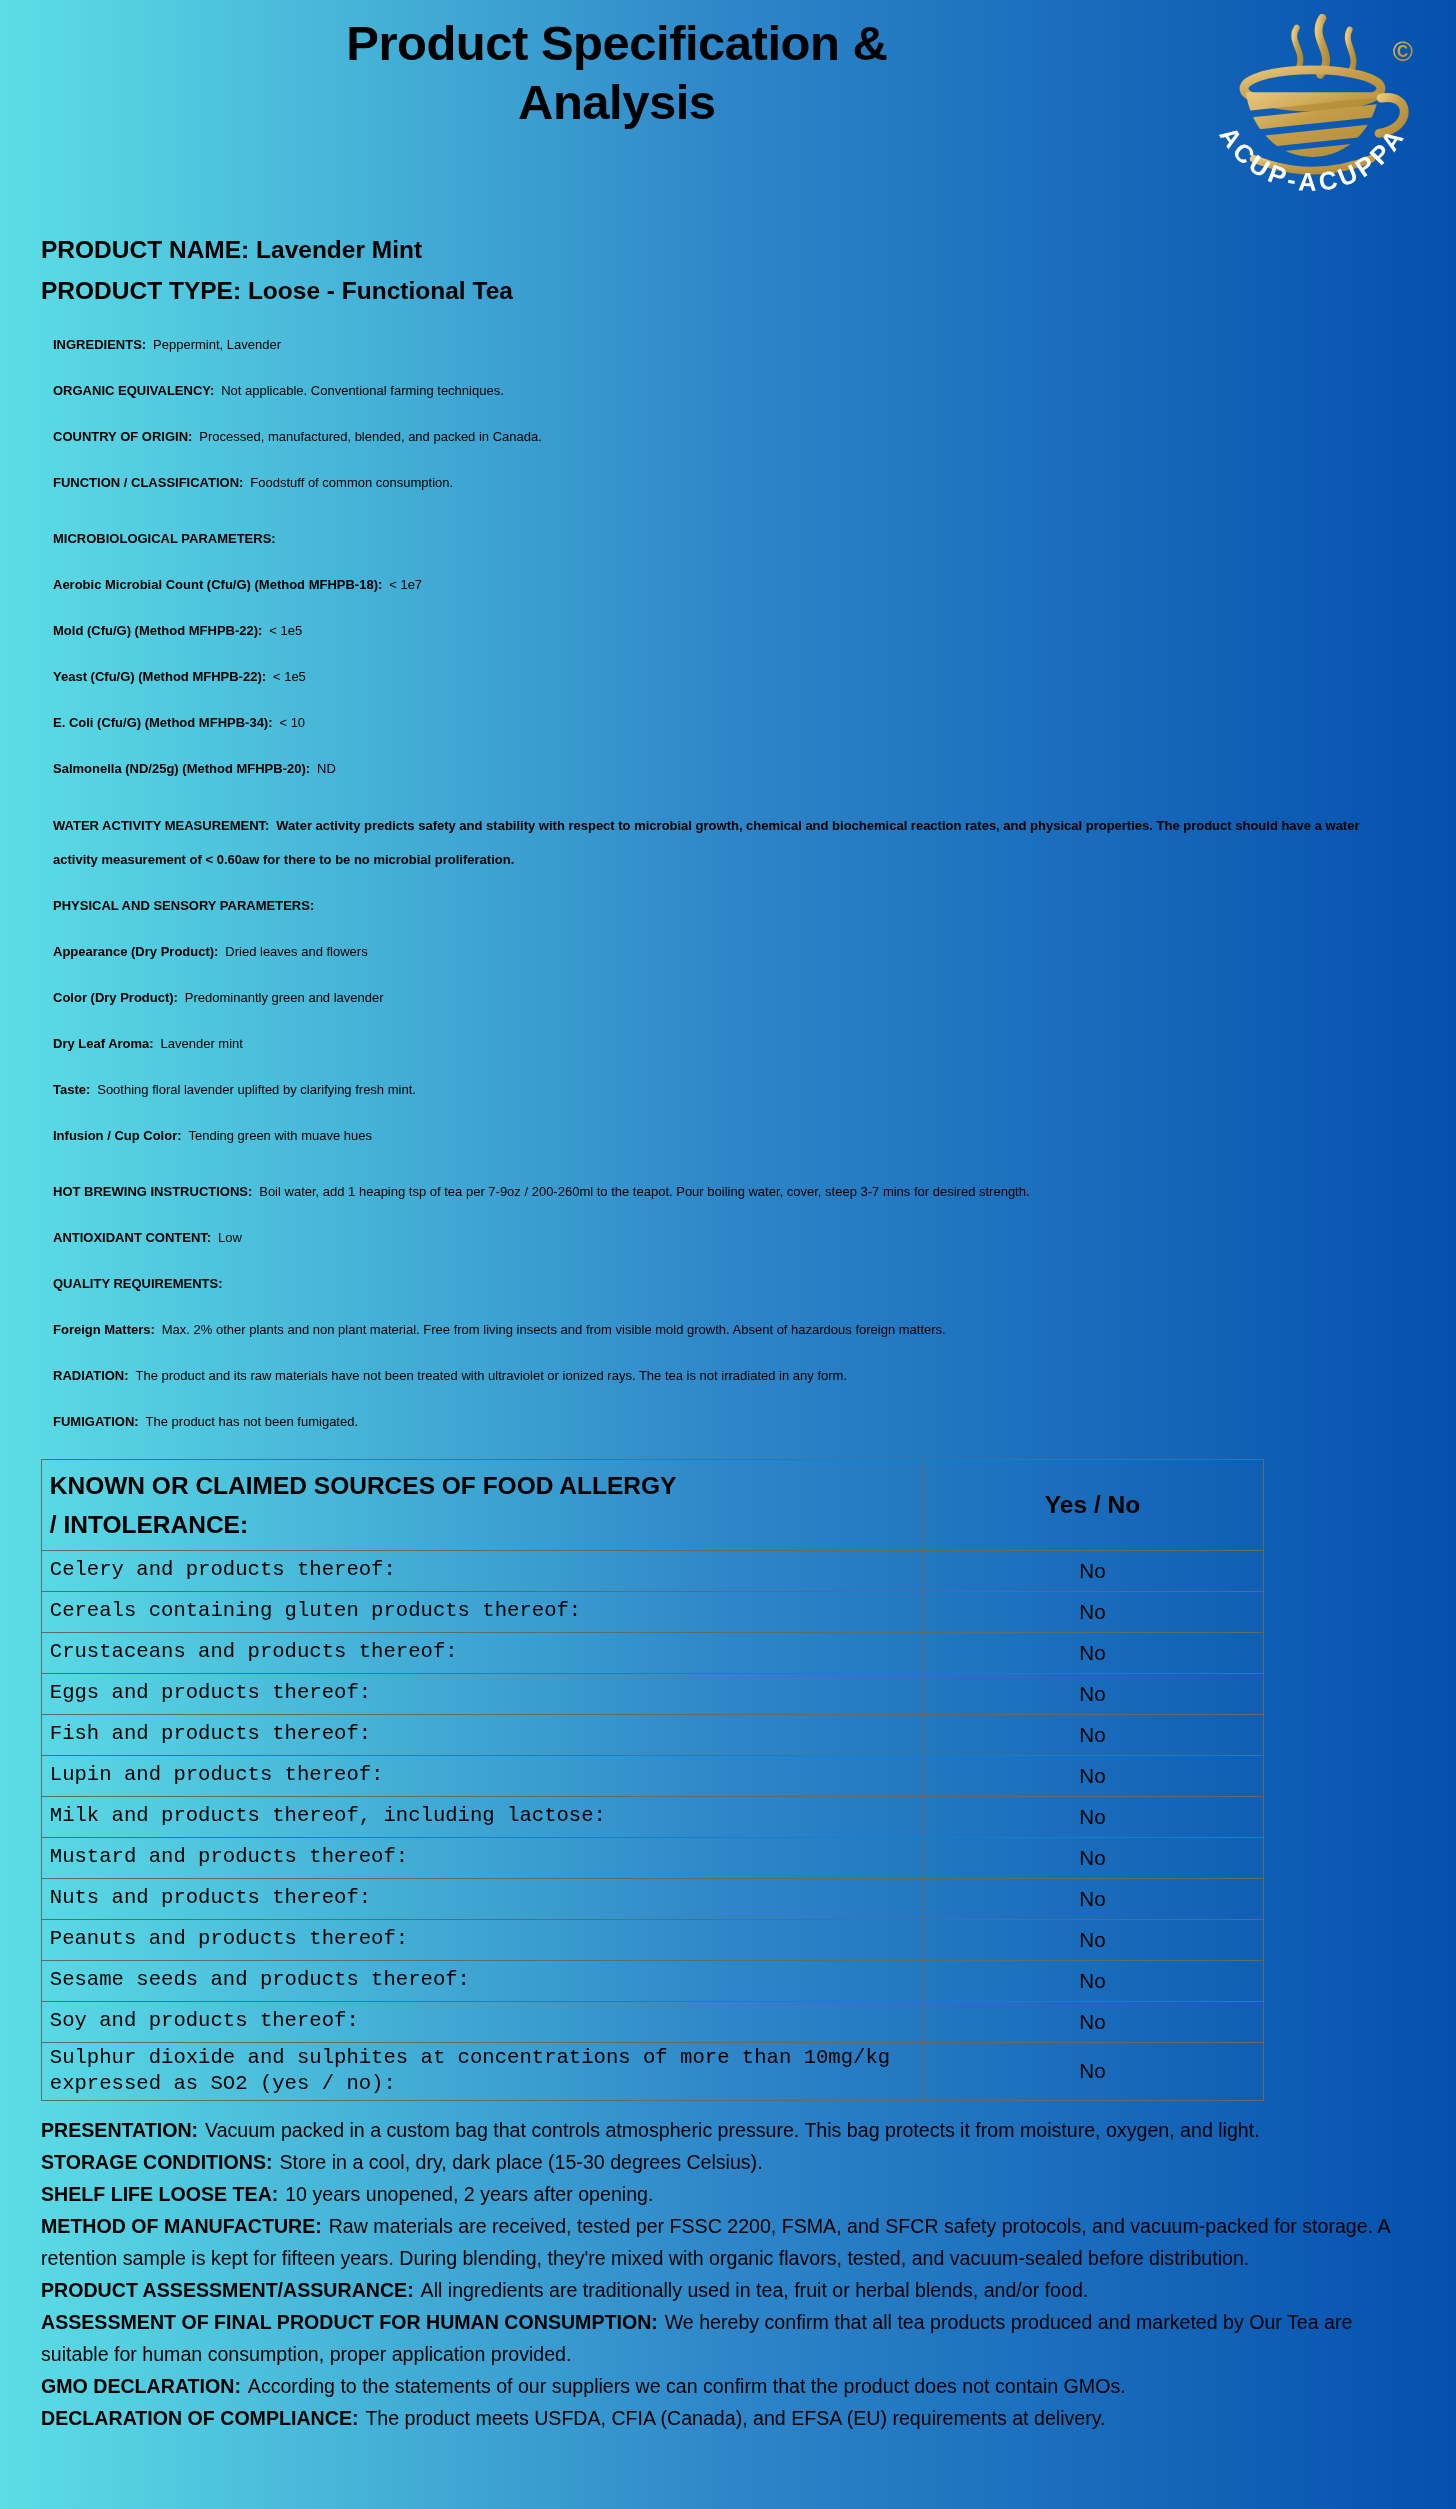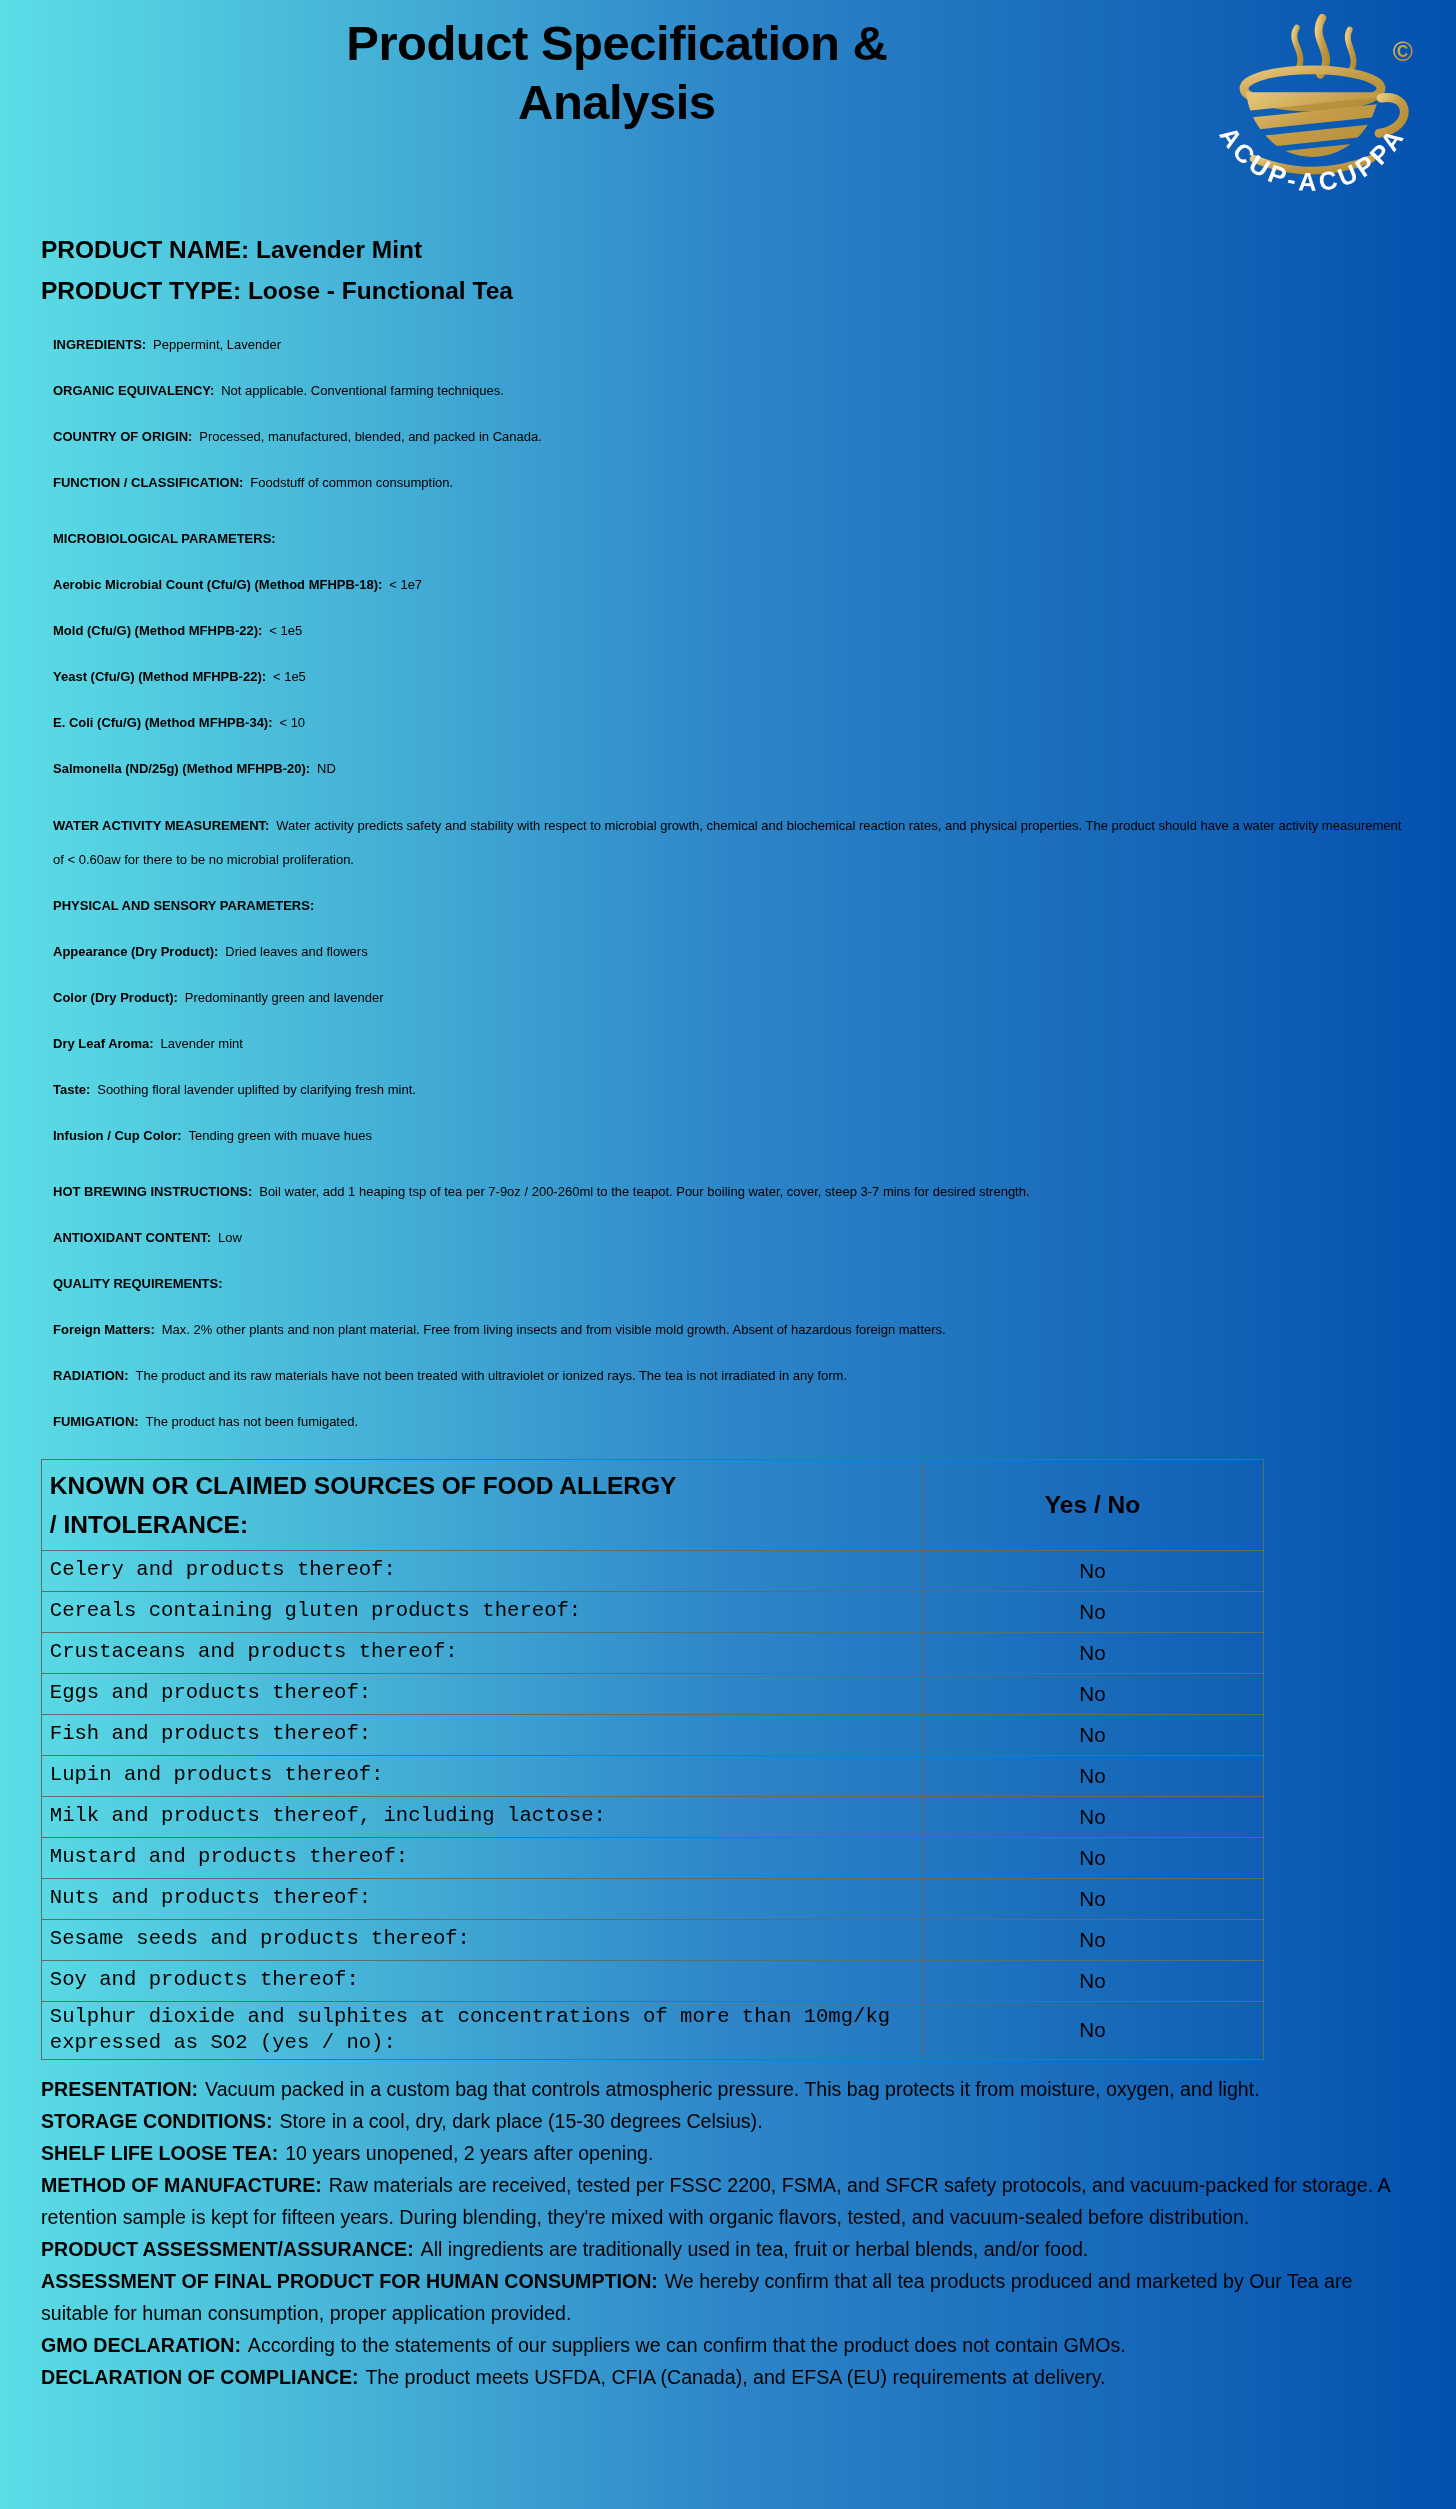--- a/index.html
+++ b/index.html
@@ -14,21 +14,21 @@
   .title-wrap { flex: 1; text-align: center; }
   h1 { margin: 0; display: inline-block; max-width: 706px;
        font-size: 49px; line-height: 59px; font-weight: bold; letter-spacing: -0.5px; }
   .logo { width: 235px; height: 186px; flex: 0 0 235px; }
   .content { padding: 0 39px 0 41px; }
   .big { margin: 0; font-size: 24.5px; line-height: 41px; font-weight: bold; }
   .product-block { margin-top: 29px; }
   .sec { margin: 0; }
   .gap-sm { margin-top: 17.6px; }
   .gap-md { margin-top: 21.6px; }
-  .gap-lg { margin-top: 23.5px; }
+  .gap-lg { margin-top: 23.5px; font-weight: bold; }
   .ln { margin: 12px; font-size: 13px; line-height: 34px; }
   .ln b { margin-right: 6.9px; }
   .ft { margin: 0; font-size: 19.6px; line-height: 32px; }
   .ft b { margin-right: 6.9px; }
   table.allergy { border-collapse: collapse; width: 1223px; margin-top: 19.6px; table-layout: fixed; }
   .allergy th, .allergy td { border: 1px solid #5f6e64; padding: 2px 9.8px 2px 7.8px; vertical-align: middle; }
   .allergy th.src { width: 882px; text-align: left; font-size: 24.5px; line-height: 39px; height: 91px; }
   .allergy th.src span { display: inline-block; max-width: 627px; }
   .allergy th.yn { text-align: center; font-size: 24.5px; }
   .allergy td.lbl { font-size: 20.6px; height: 41px; line-height: 26.5px; font-family: Liberation Mono, monospace; }
@@ -155,20 +155,24 @@
         </tr>
     <tr>
           <td class="lbl">Mustard and products thereof:</td>
           <td class="val">No</td>
         </tr>
     <tr>
           <td class="lbl">Nuts and products thereof:</td>
           <td class="val">No</td>
         </tr>
     <tr>
+          <td class="lbl">Peanuts and products thereof:</td>
+          <td class="val">No</td>
+        </tr>
+    <tr>
           <td class="lbl">Sesame seeds and products thereof:</td>
           <td class="val">No</td>
         </tr>
     <tr>
           <td class="lbl">Soy and products thereof:</td>
           <td class="val">No</td>
         </tr>
     <tr>
           <td class="lbl">Sulphur dioxide and sulphites at concentrations of more than 10mg/kg expressed as SO2 (yes / no):</td>
           <td class="val">No</td>

